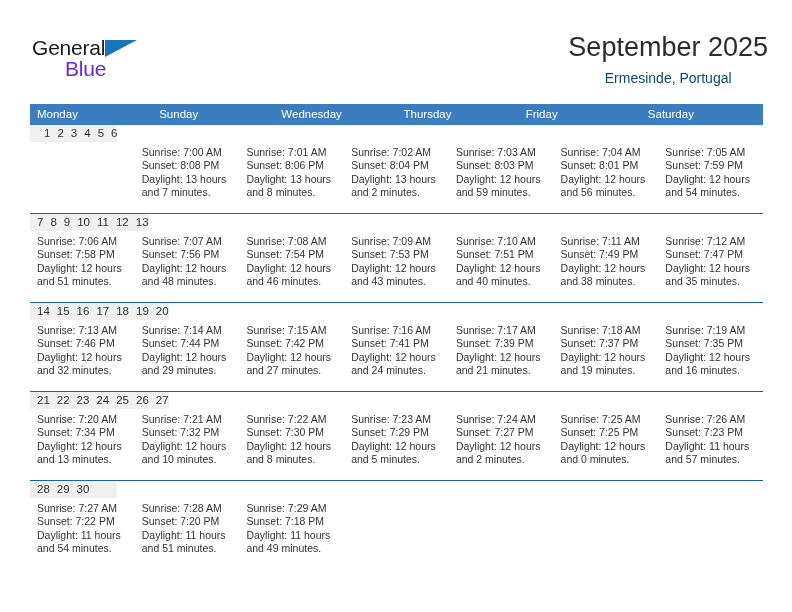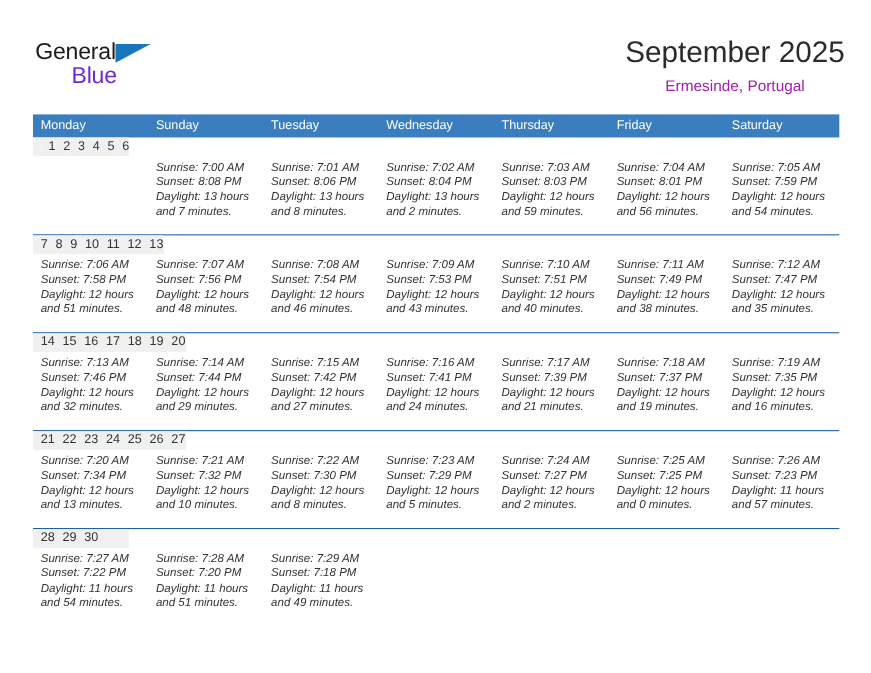--- a/index.html
+++ b/index.html
@@ -72,21 +72,21 @@
     text-align: center;
   }
   .month-title {
     font-size: 27px;
     color: #2b2b2b;
     line-height: 34px;
     white-space: nowrap;
   }
   .location {
     font-size: 14px;
-    color: #a21caf;
+    color: #0c4a6e;
     line-height: 20px;
     margin-top: 4px;
     white-space: nowrap;
   }
 
   
   .calendar {
     position: absolute;
     left: 30px;
     top: 104px;
@@ -130,21 +130,20 @@
     line-height: 17px;
     padding-left: 7px;
     color: #333333;
     box-sizing: border-box;
     white-space: nowrap;
   }
   .day-body {
     padding: 4px 6px 10px 7px;
     height: 71px;
     box-sizing: border-box;
-    font-style: italic;
   }
   .day-line {
     font-size: 10.5px;
     line-height: 13.3px;
     color: #333333;
     white-space: nowrap;
   }
   .day-cell.empty .day-body {
     
   }
@@ -166,21 +165,20 @@
       <div class="month-title">September 2025</div>
       <div class="location">Ermesinde, Portugal</div>
     </div>
 
   </div>
 
   <div class="calendar">
     <div class="weekday-row">
         <div class="weekday-cell">Monday</div>
         <div class="weekday-cell">Sunday</div>
-        <div class="weekday-cell">Tuesday</div>
         <div class="weekday-cell">Wednesday</div>
         <div class="weekday-cell">Thursday</div>
         <div class="weekday-cell">Friday</div>
         <div class="weekday-cell">Saturday</div>
       </div>
     <div id="weeks-container">
         <div class="week-row">
           <div class="week-cells">
             <div class="day-number-band"></div>
             <div class="day-number-band">1</div>

